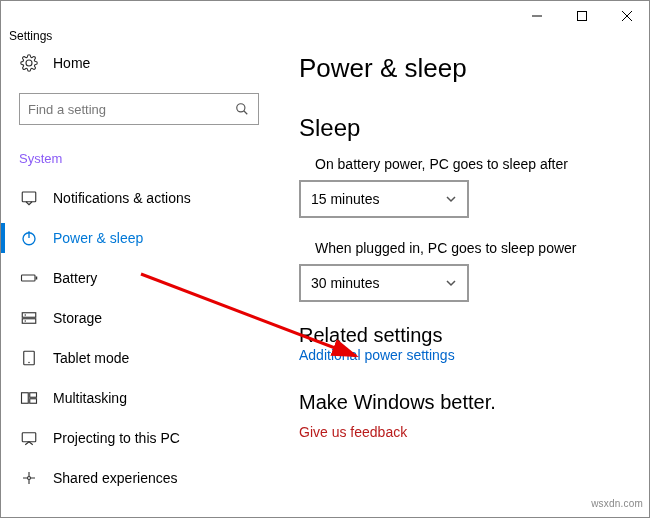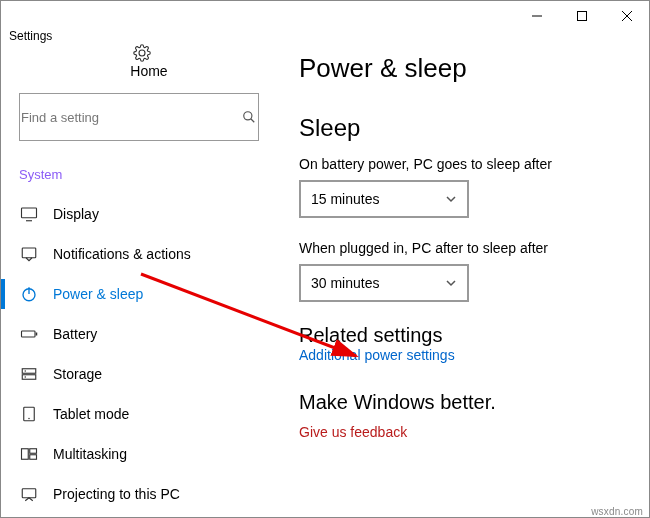--- a/index.html
+++ b/index.html
@@ -6,47 +6,47 @@
   html, body { width: 650px; height: 518px; overflow: hidden; font-family: "Segoe UI", Arial, sans-serif; background: #fff; color: #000; }
   .window { width: 650px; height: 518px; border: 1px solid #888; display: flex; flex-direction: column; position: relative; }
   .titlebar { height: 30px; display: flex; align-items: center; padding-left: 8px; font-size: 12px; }
   .titlebar-title { flex: 0 0 auto; margin-top: 40px; }
   .titlebar-spacer { flex: 1; }
   .win-controls { display: flex; }
   .win-btn { width: 45px; height: 30px; display: flex; align-items: center; justify-content: center; font-size: 13px; }
   .win-btn svg { display: block; }
   .body { flex: 1; display: flex; overflow: hidden; }
   .sidebar { width: 278px; padding: 12px 0 0 18px; overflow: hidden; }
-  .home-row { display: flex; align-items: center; height: 40px; margin-bottom: 10px; flex-direction: column; }
+  .home-row { display: flex; align-items: center; height: 40px; margin-bottom: 10px; }
   .home-row .icon { width: 20px; height: 20px; margin-right: 14px; display:flex; align-items:center; justify-content:center; color:#333; }
   .home-label { font-size: 14px; }
-  .search-box { width: 240px; height: 48px; border: 1px solid #999; display: flex; align-items: center; padding: 0 1px; margin-bottom: 26px; color:#555;}
+  .search-box { width: 240px; height: 32px; border: 1px solid #999; display: flex; align-items: center; padding: 0 8px; margin-bottom: 26px; color:#555;}
   .search-placeholder { font-size: 13px; color: #777; flex:1; }
   .search-box .icon { width:16px; height:16px; display:flex; align-items:center; justify-content:center;}
   .group-label { font-size: 13px; color: #8b5cf6; margin-bottom: 12px; }
   .nav { display: flex; flex-direction: column; }
   .nav-item { height: 40px; display: flex; align-items: center; padding-left: 0; font-size: 14px; color: #000; position: relative;}
   .nav-item .icon { width: 20px; height: 20px; margin-right: 14px; display:flex; align-items:center; justify-content:center; color:#333;}
   .nav-item.selected { color: #0078d7; }
   .nav-item.selected .icon { color:#0078d7; }
   .nav-item.selected::before { content:""; position:absolute; left:-18px; top:5px; bottom:5px; width:4px; background:#0078d7;}
   .content { flex: 1; padding: 22px 40px 0 20px; overflow: hidden; }
   .page-title { font-size: 26px; font-weight: 300; margin-bottom: 30px; }
   .section-title { font-size: 24px; font-weight: 400; margin-bottom: 14px; }
-  .field-label { font-size: 14px; margin-bottom: 8px; }
+  .field-label { font-size: 14px; margin-bottom: 8px; margin-left: 16px; }
   .select { width: 170px; height: 38px; border: 2px solid #999; display: flex; align-items: center; padding: 0 10px; font-size: 14px; margin-bottom: 22px;}
   .select .val { flex:1; }
   .select .chev { width:12px; height:12px; display:flex; align-items:center; justify-content:center; color:#555;}
   .related-title { font-size: 20px; font-weight: 400; margin-top: 8px; }
   .link { font-size: 14px; color: #0066cc; margin-bottom: 28px; }
   .better-title { font-size: 20px; font-weight: 400; margin-bottom: 10px; }
   .link2 { font-size: 14px; color: #b91c1c; }
   
   .arrow-overlay { position:absolute; left:0; top:0; width:650px; height:518px; pointer-events:none; }
-  .watermark { position:absolute; right:6px; bottom:0; font-size:10px; color:#888; letter-spacing:0.2px;}
+  .watermark { position:absolute; right:6px; bottom:8px; font-size:10px; color:#888; letter-spacing:0.2px;}
 </style>
 </head>
 <body>
 
 <div class="window">
 
   <div class="titlebar">
     <span class="titlebar-title">Settings</span>
     <span class="titlebar-spacer"></span>
     <div class="win-controls">
@@ -89,29 +89,20 @@
               <circle cx="10" cy="10" r="7" fill="none" stroke="#555" stroke-width="2"></circle>
               <line x1="15" y1="15" x2="21" y2="21" stroke="#555" stroke-width="2"></line>
             </svg>
         </span>
       </div>
 
       <div class="group-label">System</div>
 
       <div class="nav">
 
-        <div class="nav-item">
-          <span class="icon">
-              <svg width="18" height="18" viewBox="0 0 24 24">
-                <rect x="2" y="4" width="20" height="13" rx="1" fill="none" stroke="currentColor" stroke-width="1.5"></rect>
-                <line x1="8" y1="21" x2="16" y2="21" stroke="currentColor" stroke-width="1.5"></line>
-              </svg>
-            </span>
-          <span>Display</span>
-        </div>
 
         <div class="nav-item">
           <span class="icon">
               <svg width="18" height="18" viewBox="0 0 24 24">
                 <rect x="3" y="4" width="18" height="13" rx="1" fill="none" stroke="currentColor" stroke-width="1.5"></rect>
                 <path d="M8 17l4 4 4-4" fill="none" stroke="currentColor" stroke-width="1.5"></path>
               </svg>
             </span>
           <span>Notifications &amp; actions</span>
         </div>
@@ -200,21 +191,21 @@
       <div class="field-label">On battery power, PC goes to sleep after</div>
       <div class="select">
         <span class="val">15 minutes</span>
         <span class="chev">
             <svg width="10" height="10" viewBox="0 0 10 10">
               <path d="M1 3l4 4 4-4" fill="none" stroke="#555" stroke-width="1.5"></path>
             </svg>
           </span>
       </div>
 
-      <div class="field-label">When plugged in, PC after to sleep after</div>
+      <div class="field-label">When plugged in, PC goes to sleep power</div>
       <div class="select">
         <span class="val">30 minutes</span>
         <span class="chev">
             <svg width="10" height="10" viewBox="0 0 10 10">
               <path d="M1 3l4 4 4-4" fill="none" stroke="#555" stroke-width="1.5"></path>
             </svg>
           </span>
       </div>
 
       <div class="related-title">Related settings</div>

